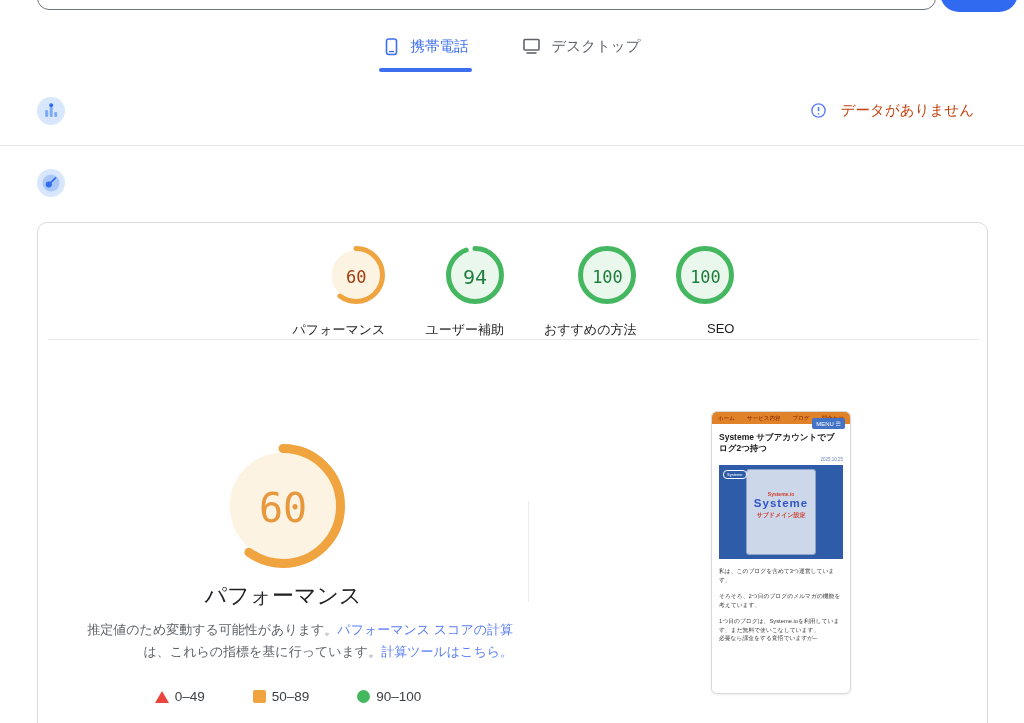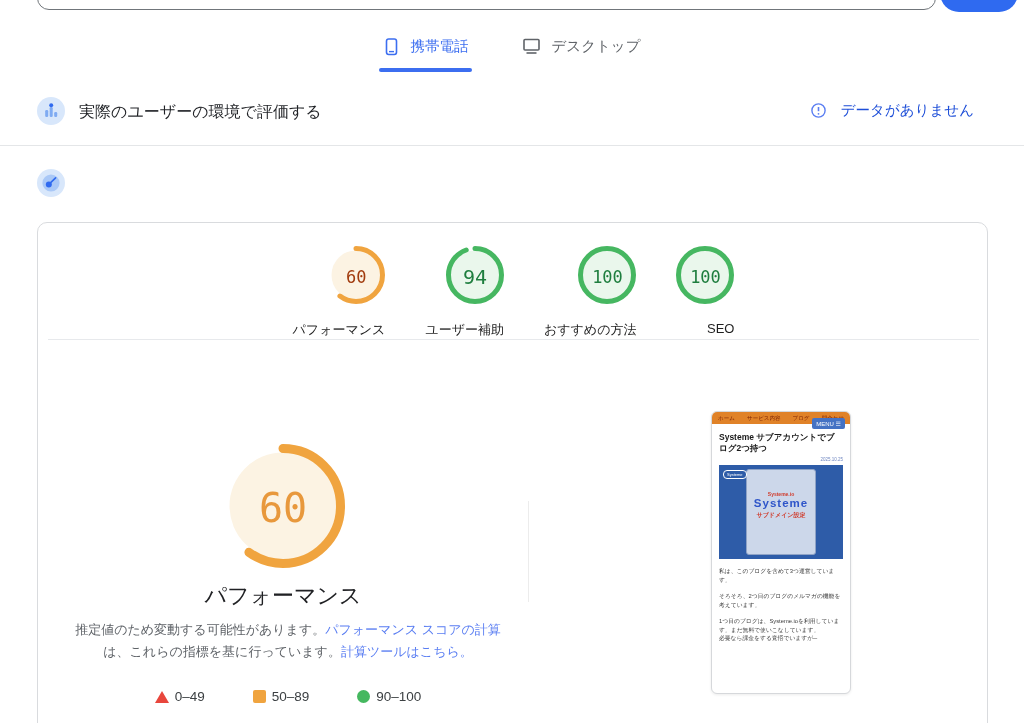--- a/index.html
+++ b/index.html
@@ -21,21 +21,21 @@
   .tab.active { color:#3c6ef0; }
   .tab .underline { position:absolute; left:0; right:0; bottom:0; height:4px;
     border-radius:2px; background:#3c6ef0; }
   .tab svg { display:block; }
 
   
   .section-icon { width:28px; height:28px; }
   #field-icon { left:37px; top:97px; }
   #field-title { left:79px; top:102px; font-size:16px; color:#1f2125; }
   #field-status { right:14px; top:101px; display:flex; align-items:center; gap:15px;
-    color:#1d4ed8; font-size:14.5px; cursor:pointer; }
+    color:#c2410c; font-size:14.5px; cursor:pointer; }
   #divider-1 { left:0; top:145px; width:1024px; height:1px; background:#e4e6e8; }
   #diag-icon { left:37px; top:169px; }
   #diag-title { left:79px; top:174px; font-size:16px; color:#1f2125; }
 
   
   #card { left:37px; top:222px; width:951px; height:560px; background:#fff;
     border:1px solid #d9dbde; border-radius:10px; }
 
   
   #summary-row { left:0; top:23px; width:951px; display:flex; justify-content:center;
@@ -46,21 +46,21 @@
     display:flex; align-items:center; justify-content:center;
     font-family:"DejaVu Sans Mono", monospace; }
   .gauge-label { margin-top:13px; font-size:13px; color:#1f1f1f; }
 
   #card-divider { left:10px; top:116px; width:931px; height:1px; background:#e7e9ec; }
 
   
   #big-gauge-wrap { left:183px; top:221px; }
   #big-gauge-wrap .gauge-num { font-size:40px; }
   #detail-label { left:0; top:358px; width:490px; text-align:center; font-size:22px; color:#202124; }
-  #detail-note { left:25px; top:396px; width:450px; text-align:center; font-size:13px;
+  #detail-note { left:25px; top:396px; width:450px; text-align:right; font-size:13px;
     line-height:22px; color:#5f6368; }
   #detail-note .link { color:#5a7ef2; cursor:pointer; }
   #legend { left:25px; top:466px; width:450px; display:flex; justify-content:center;
     gap:48px; font-size:13.5px; color:#3c4043; }
   .legend-item { display:flex; align-items:center; gap:6px; }
   .lg-triangle { width:0; height:0; border-left:7px solid transparent;
     border-right:7px solid transparent; border-bottom:12px solid #e8463c; }
   .lg-square { width:13px; height:13px; background:#f0a43f; border-radius:2px; }
   .lg-circle { width:13px; height:13px; background:#45b85f; border-radius:50%; }
 
@@ -118,21 +118,20 @@
     </div>
   </div>
 
   <svg id="field-icon" class="abs section-icon" viewBox="0 0 28 28">
     <circle cx="14" cy="14" r="14" fill="#d8e7fb"></circle>
     <rect x="8.2" y="13" width="3" height="7" rx="1.2" fill="#7fabf2"></rect>
     <rect x="12.7" y="10" width="3" height="10" rx="1.2" fill="#7fabf2"></rect>
     <rect x="17.2" y="15" width="3" height="5" rx="1.2" fill="#7fabf2"></rect>
     <circle cx="14.2" cy="8.2" r="2" fill="#2f6af0"></circle>
   </svg>
-  <div id="field-title" class="abs">実際のユーザーの環境で評価する</div>
   <div id="field-status" class="abs">
     <svg width="15" height="15" viewBox="0 0 15 15">
       <circle cx="7.5" cy="7.5" r="6.6" fill="none" stroke="#5a7ef2" stroke-width="1.4"></circle>
       <line x1="7.5" y1="4" x2="7.5" y2="8.2" stroke="#5a7ef2" stroke-width="1.6"></line>
       <circle cx="7.5" cy="10.8" r="0.9" fill="#5a7ef2"></circle>
     </svg>
     <span>データがありません</span>
   </div>
 
   <div id="divider-1" class="abs"></div>

